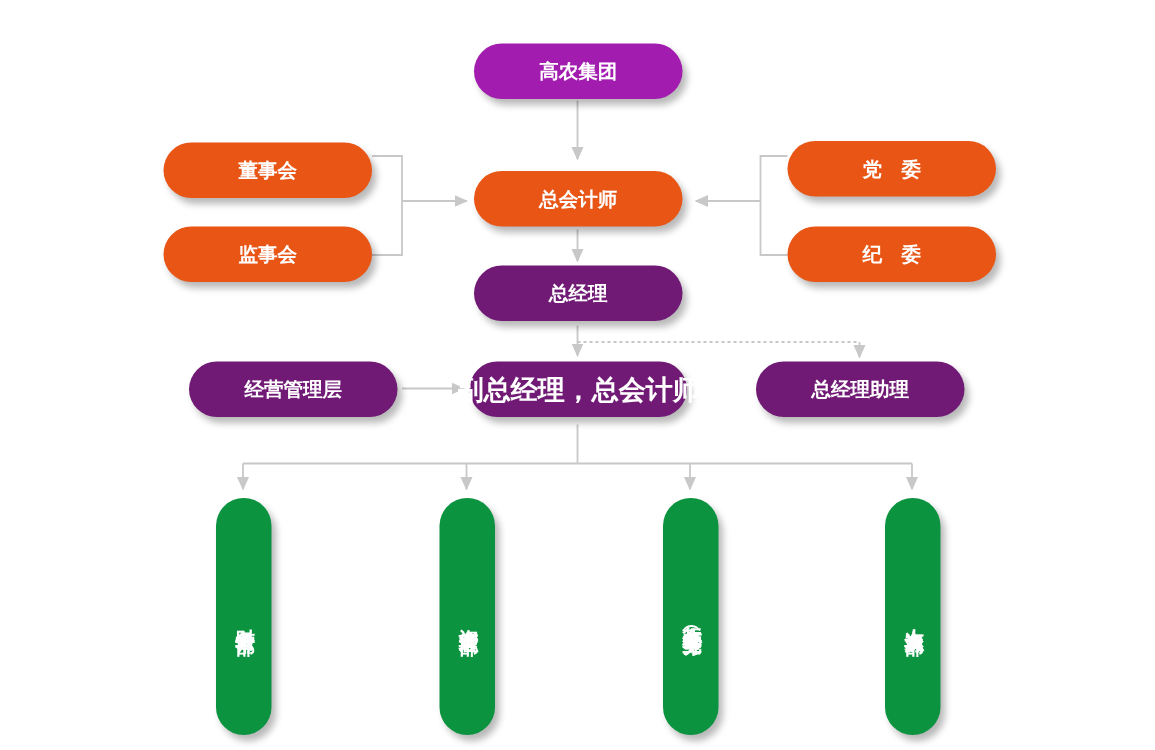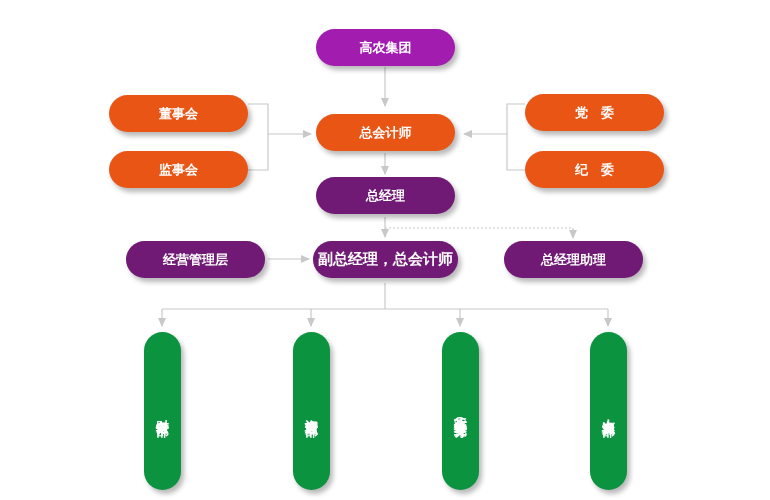--- a/index.html
+++ b/index.html
@@ -55,19 +55,19 @@
 <div class="node red" style="left:316px;top:29px;width:139px;height:37px;">高农集团</div>
 
 <div class="node orange" style="left:109px;top:95px;width:139px;height:37px;">董事会</div>
 <div class="node orange" style="left:109px;top:151px;width:139px;height:37px;">监事会</div>
 <div class="node orange" style="left:316px;top:114px;width:139px;height:37px;">总会计师</div>
 <div class="node orange" style="left:525px;top:94px;width:139px;height:37px;">党　委</div>
 <div class="node orange" style="left:525px;top:151px;width:139px;height:37px;text-align:right;">纪　委</div>
 
 <div class="node yellow" style="left:316px;top:177px;width:139px;height:37px;">总经理</div>
 <div class="node yellow" style="left:126px;top:241px;width:139px;height:37px;">经营管理层</div>
-<div class="node yellow" style="left:313px;top:241px;width:145px;height:37px;font-size:15px;">副总经理，总会计师</div>
+<div class="node yellow" style="left:313px;top:241px;width:145px;height:37px;font-size:18px;">副总经理，总会计师</div>
 <div class="node yellow" style="left:504px;top:241px;width:139px;height:37px;">总经理助理</div>
 
 <div class="node green" style="left:144px;top:332px;width:37px;height:158px;">财务审计部</div>
 <div class="node green" style="left:293px;top:332px;width:37px;height:158px;">资产管理部</div>
 <div class="node green" style="left:442px;top:332px;width:37px;height:158px;">行政办公室（党务）</div>
 <div class="node green" style="left:590px;top:332px;width:37px;height:158px;">人力资源部</div>
 
 </body></html>

